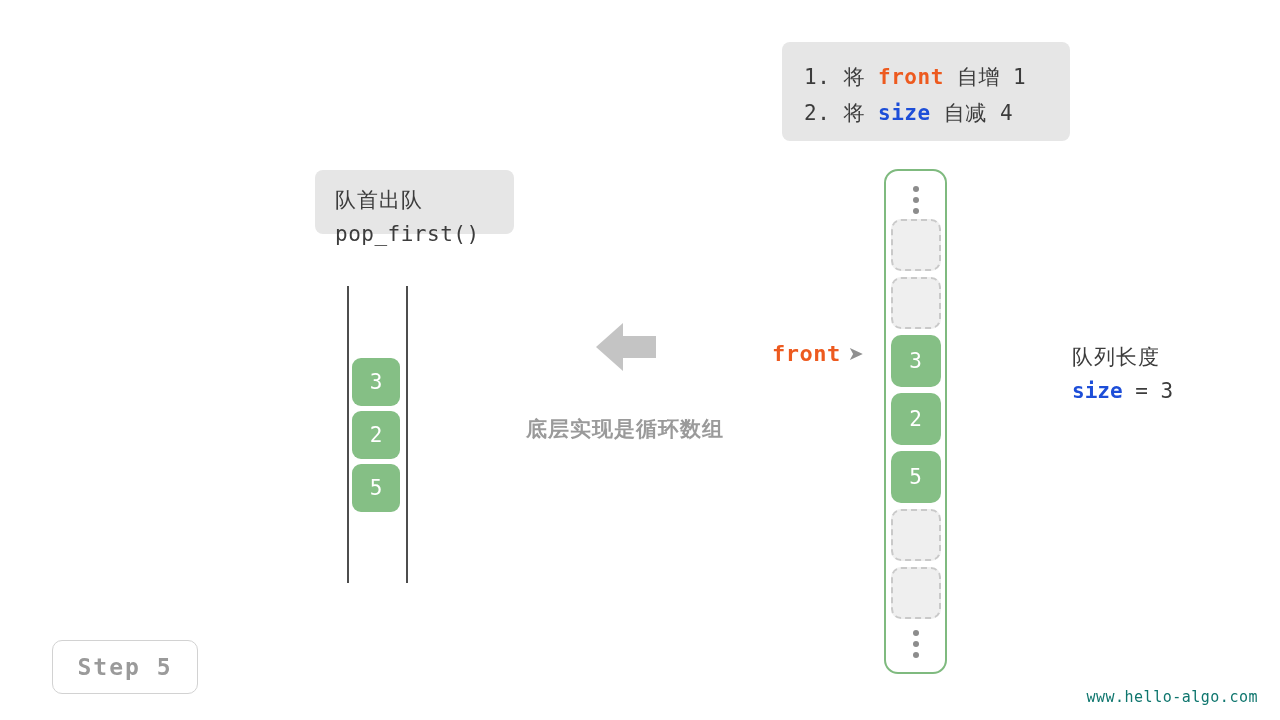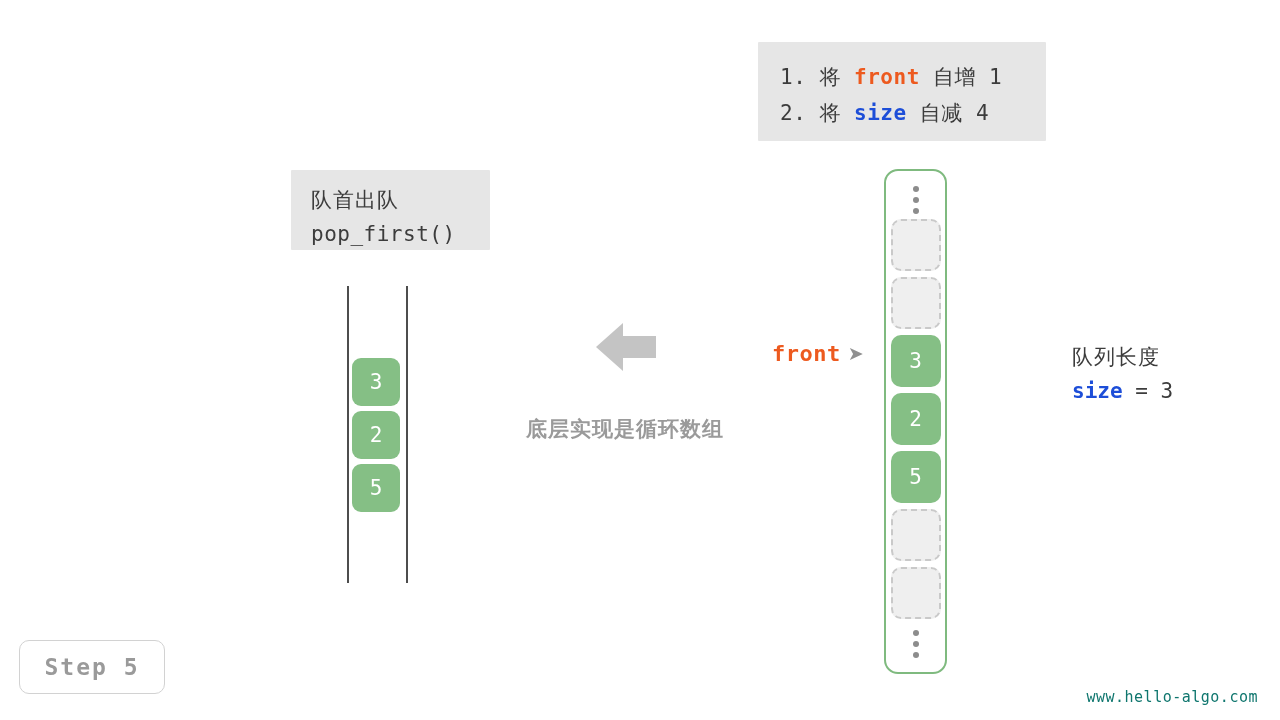--- a/index.html
+++ b/index.html
@@ -16,24 +16,25 @@
   #stage {
     position: relative;
     width: 1280px;
     height: 720px;
   }
 
   
   .note-box {
     position: absolute;
     background: #e6e6e6;
-    border-radius: 1px;
+    border-radius: 8px;
     box-sizing: border-box;
     font-family: "DejaVu Sans Mono", "Liberation Mono", monospace;
     color: #3c3c3c;
+    margin-left: 24px;
   }
   .note-line {
     white-space: pre;
     letter-spacing: 0.5px;
   }
 
   
   #op-steps {
     left: 758px;
     top: 42px;
@@ -52,21 +53,21 @@
   .kw-size {
     color: #1d4ed8;
     font-weight: bold;
   }
 
   
   #op-title {
     left: 291px;
     top: 170px;
     width: 199px;
-    height: 80px;
+    height: 64px;
     padding: 12px 28px 0 20px;
   }
   #op-title .note-line {
     font-size: 21px;
     line-height: 35px;
   }
   #op-title .cn {
     font-family: "Liberation Sans", "DejaVu Sans", sans-serif;
     letter-spacing: 1px;
   }
@@ -224,21 +225,21 @@
     font-size: 21px;
     color: #3c3c3c;
     line-height: 36px;
     white-space: pre;
     text-align: right;
   }
 
   
   #step-badge {
     position: absolute;
-    left: 19px;
+    left: 52px;
     top: 640px;
     width: 146px;
     height: 54px;
     border: 1px solid #d2d2d2;
     border-radius: 10px;
     background: #ffffff;
     box-sizing: border-box;
     display: flex;
     align-items: center;
     justify-content: center;

